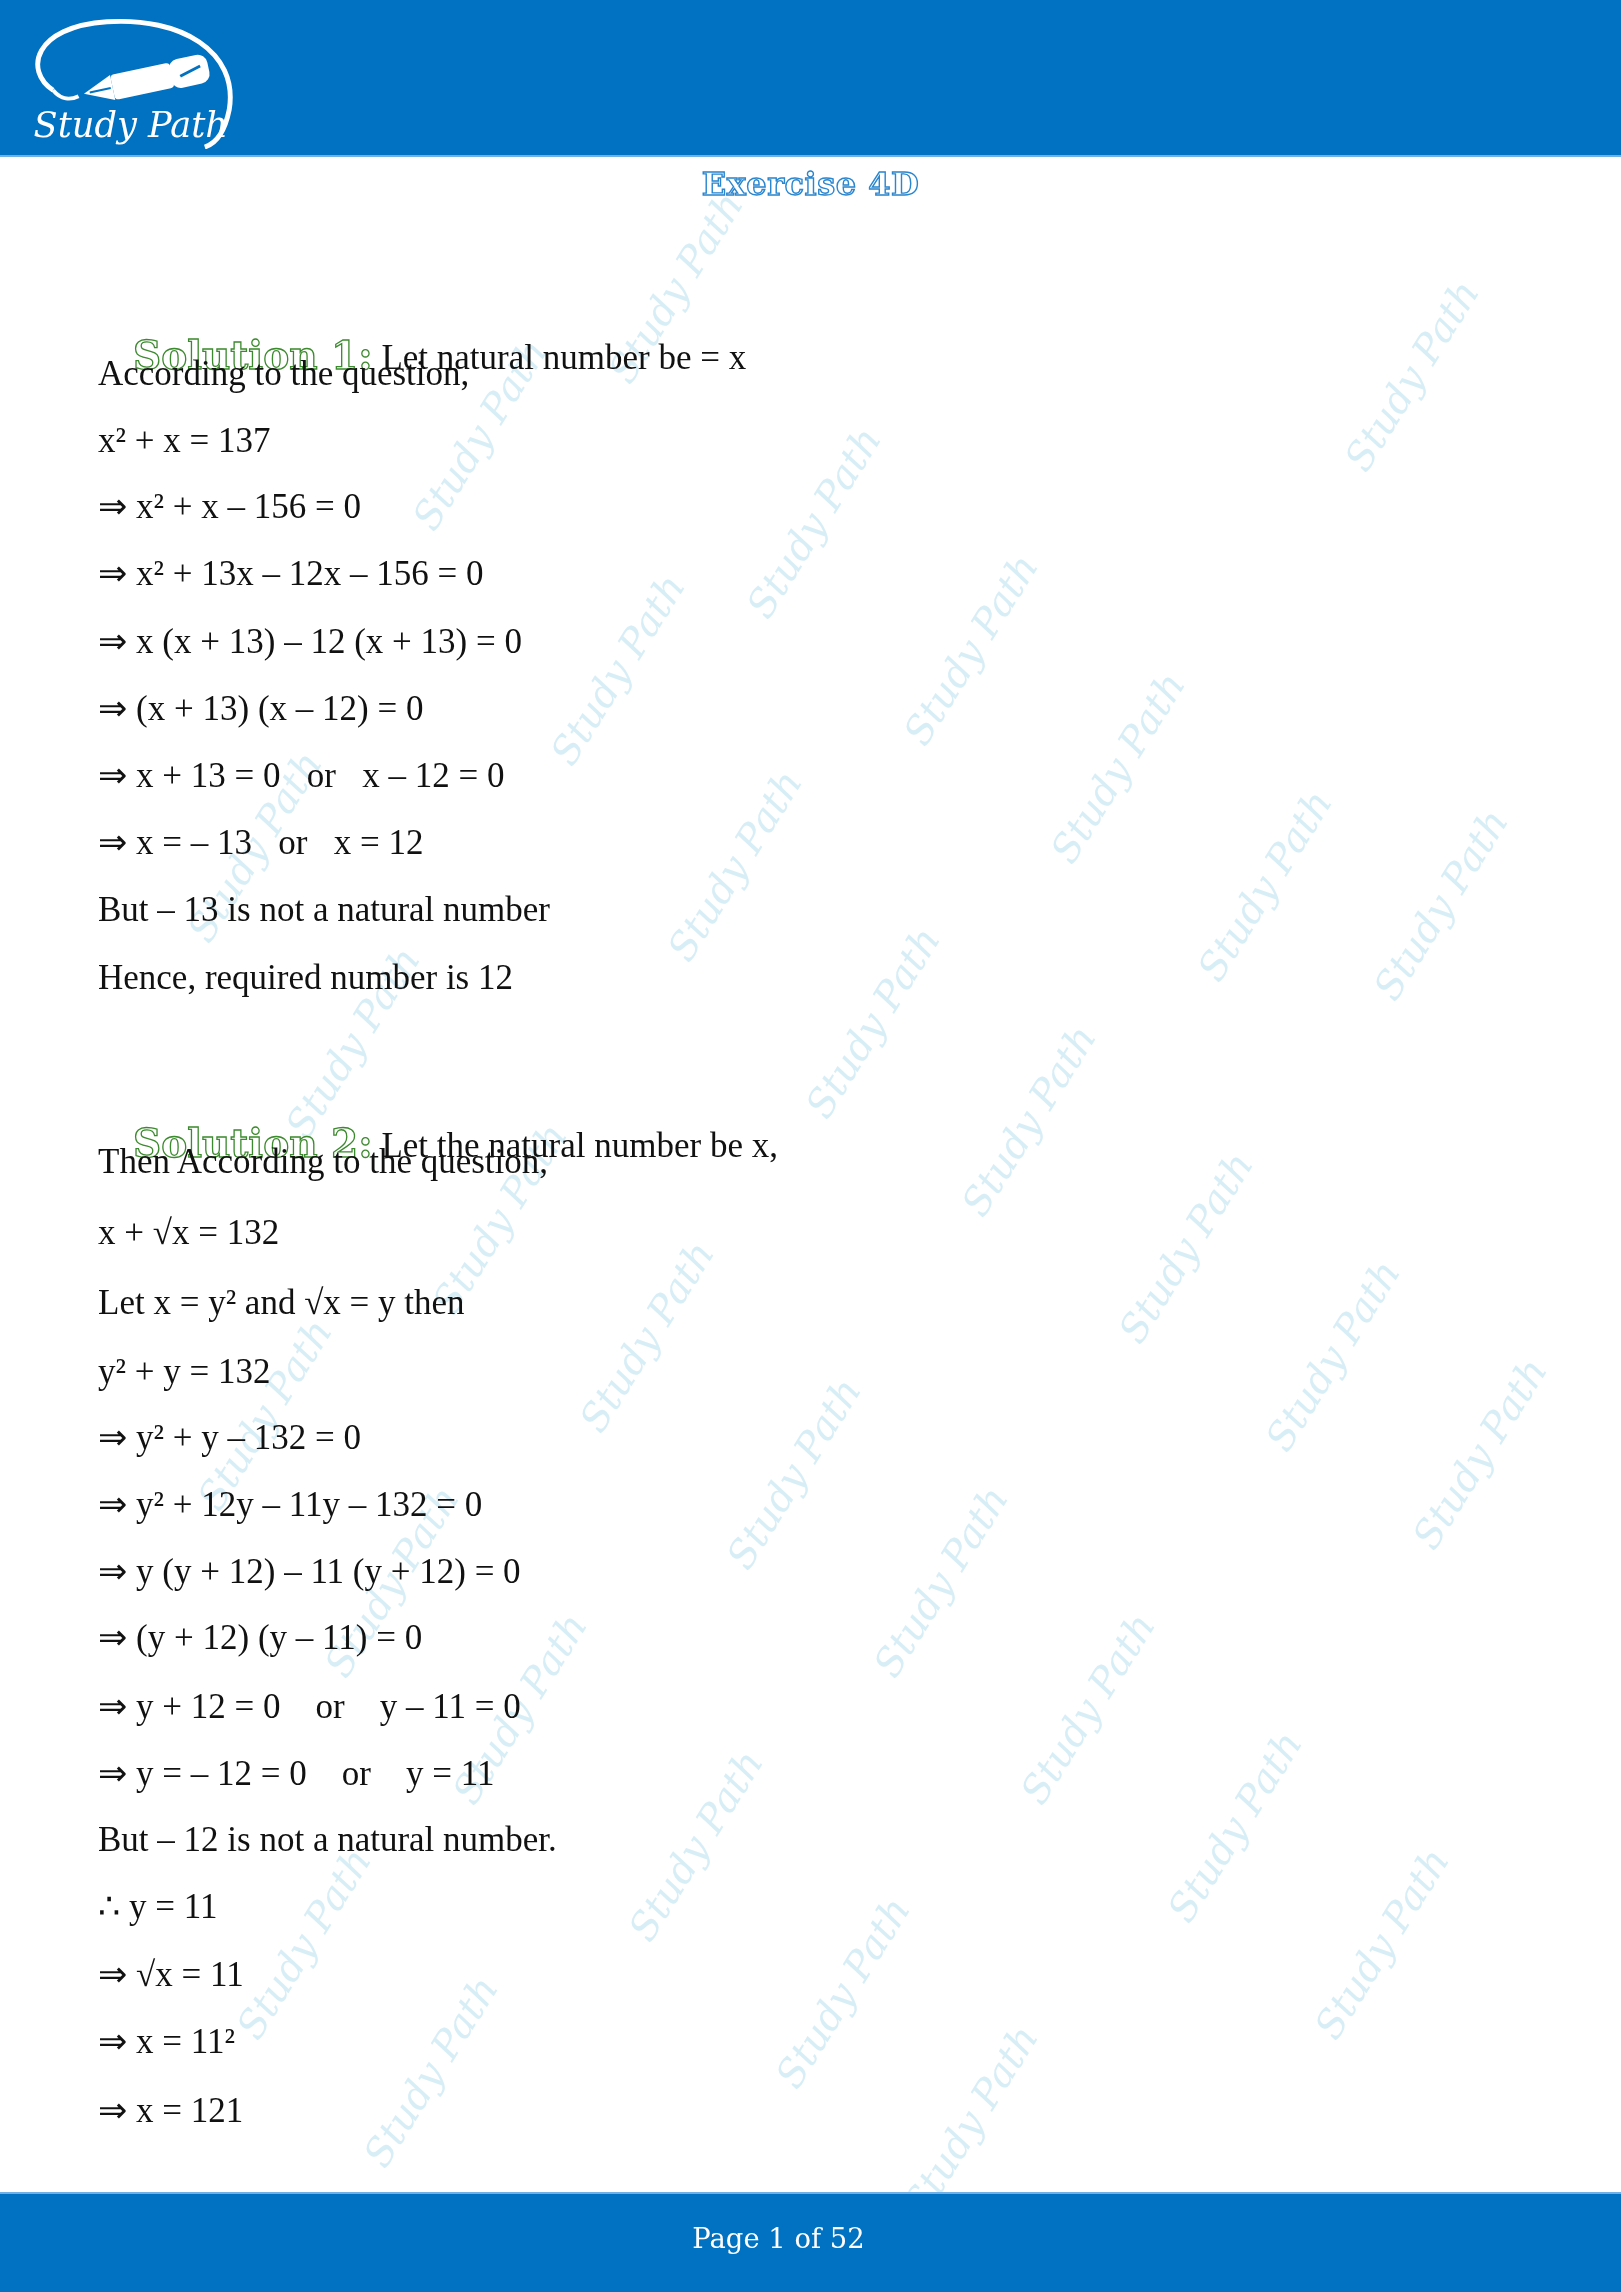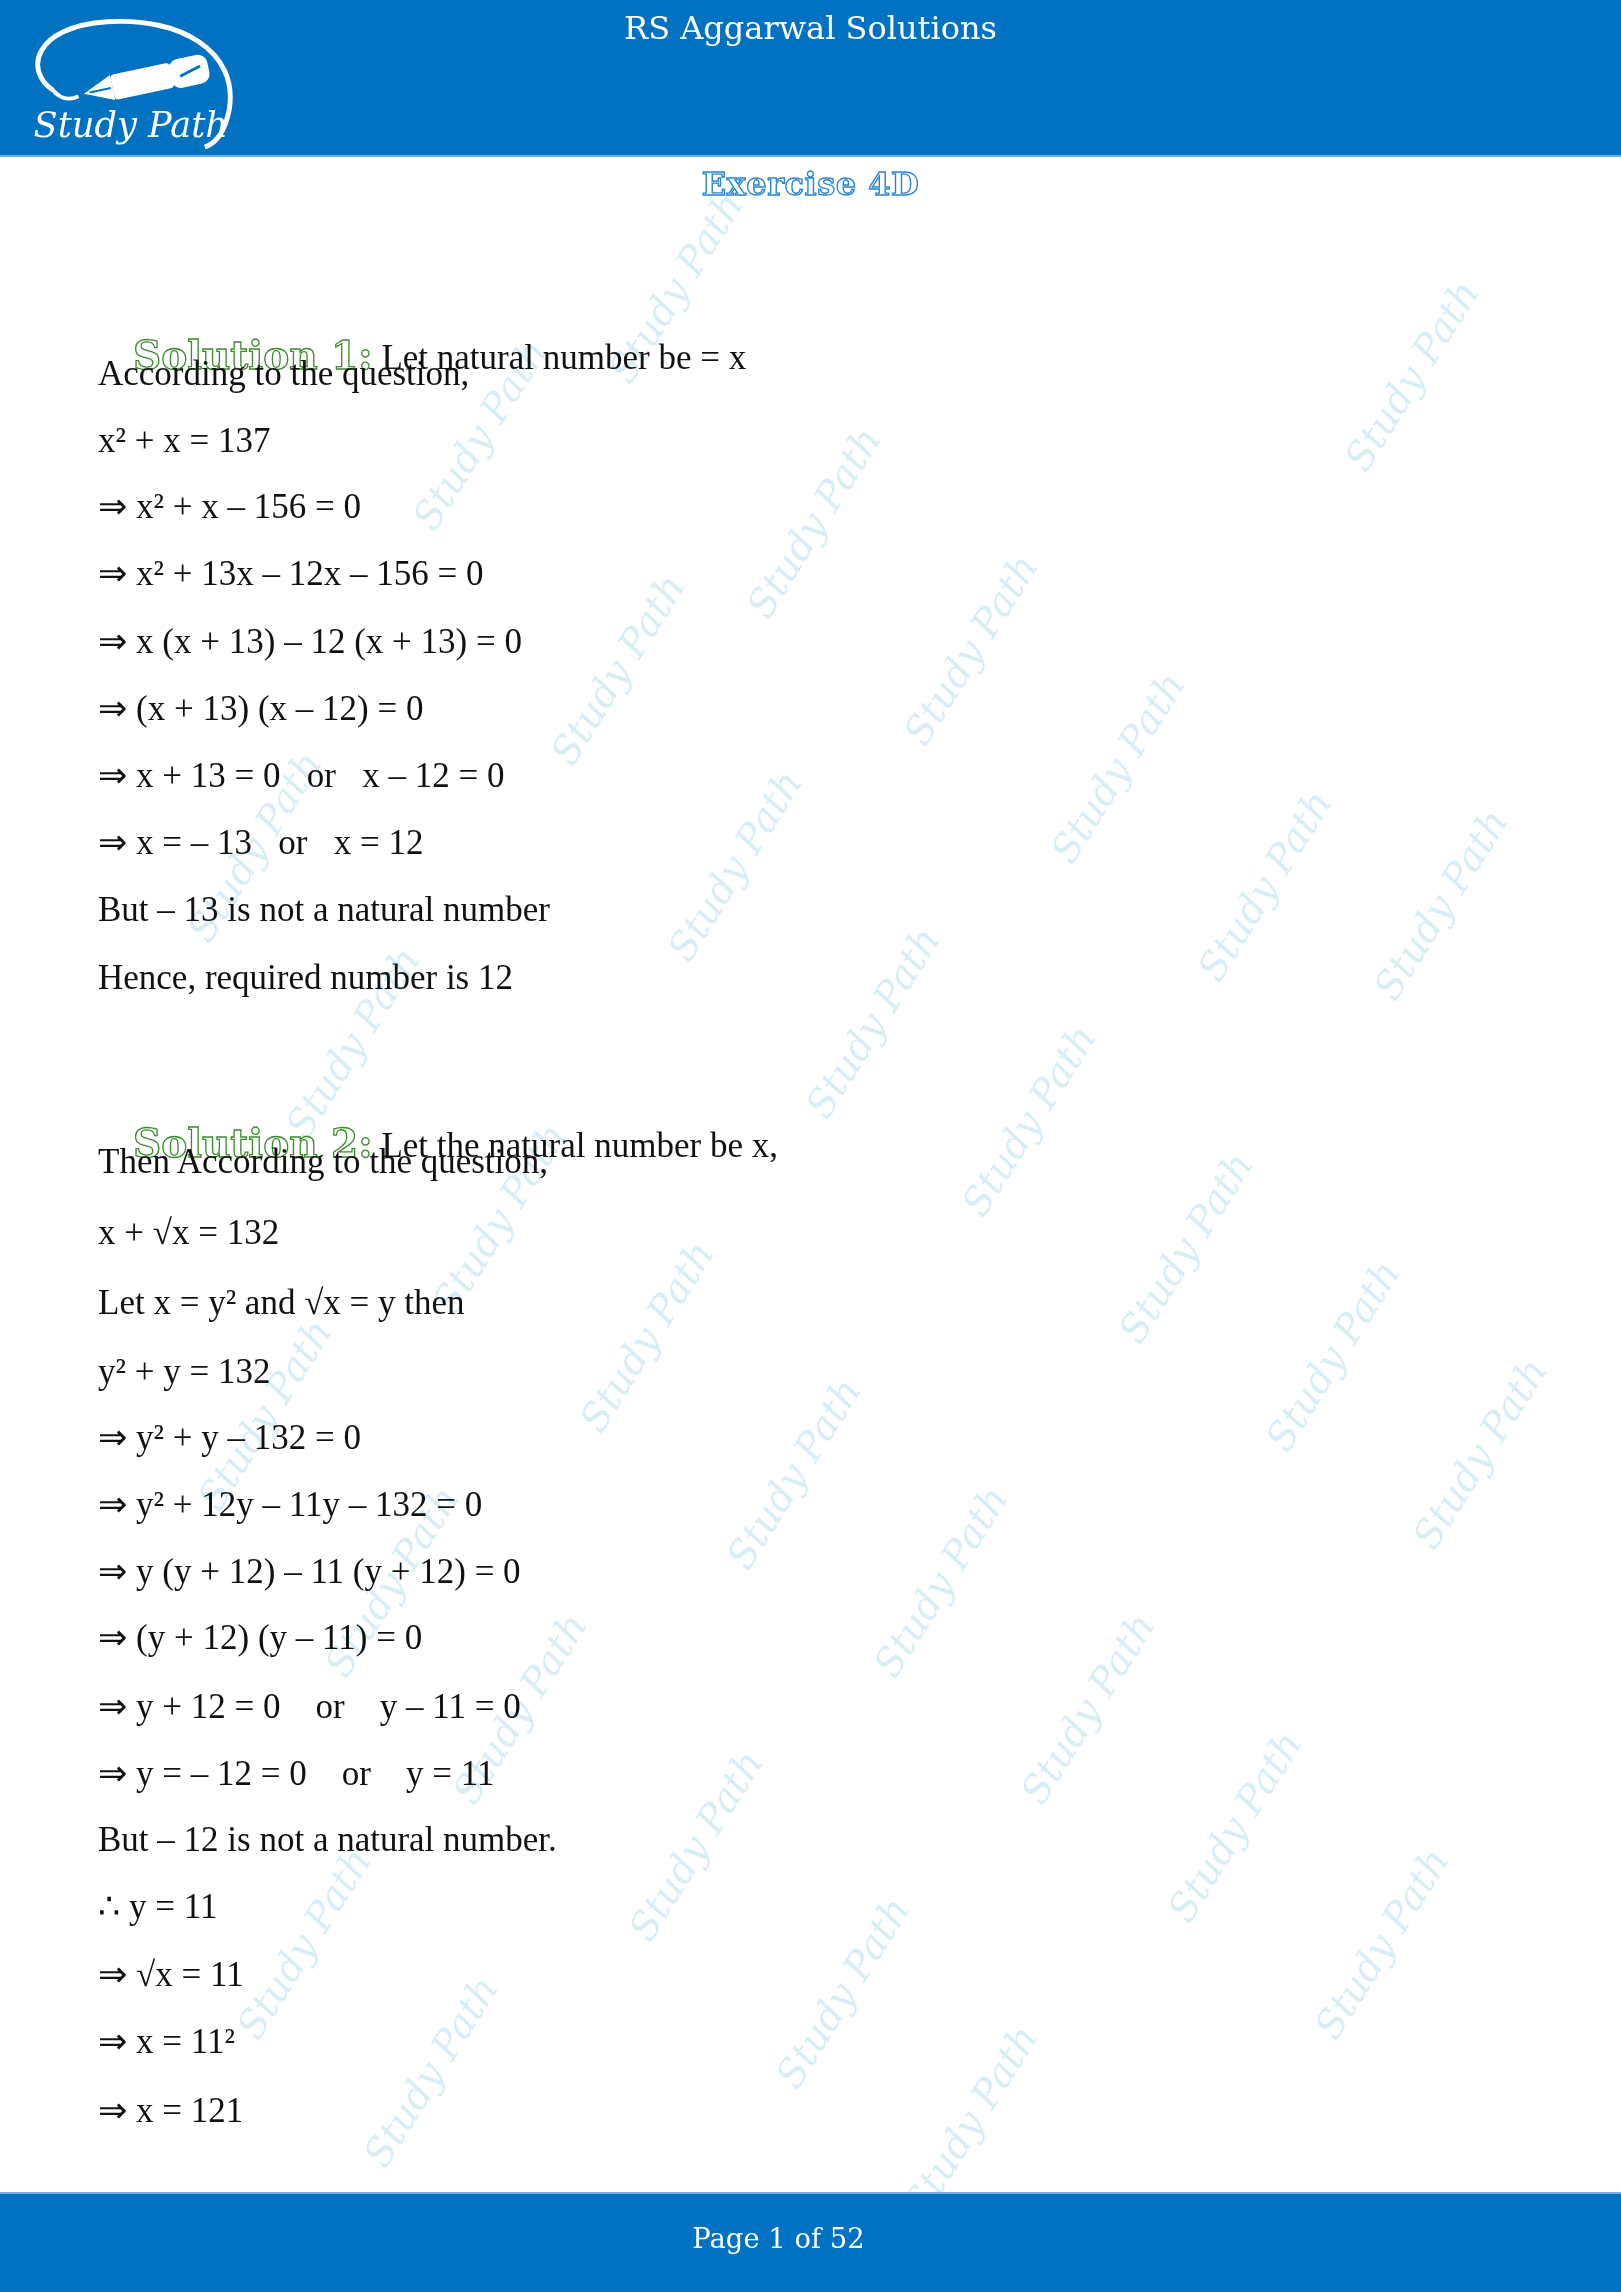--- a/index.html
+++ b/index.html
@@ -60,21 +60,20 @@
     <g transform="rotate(-12 130 70)">
       <rect x="100" y="58" width="62" height="26" rx="4" fill="#fff"></rect>
       <rect x="160" y="56" width="40" height="30" rx="10" fill="#fff"></rect>
       <polygon points="100,58 70,71 100,84" fill="#fff"></polygon>
       <line x1="76" y1="71" x2="98" y2="71" stroke="#0171c1" stroke-width="2"></line>
       <path d="M170 74 L192 68" stroke="#0171c1" stroke-width="3"></path>
     </g>
     <text x="20" y="128" font-family="DejaVu Serif, serif" font-style="italic" font-size="36" fill="#fff">Study Path</text>
   </svg>
   <div class="header-lines">
-    <div>RS Aggarwal Solutions</div>
   </div>
 </div>
 
 <div class="watermarks">
   <span class="wm" style="left:568px;top:108px">Study Path</span>
   <span class="wm" style="left:1304px;top:196px">Study Path</span>
   <span class="wm" style="left:706px;top:343px">Study Path</span>
   <span class="wm" style="left:372px;top:255px">Study Path</span>
   <span class="wm" style="left:863px;top:470px">Study Path</span>
   <span class="wm" style="left:1010px;top:588px">Study Path</span>

